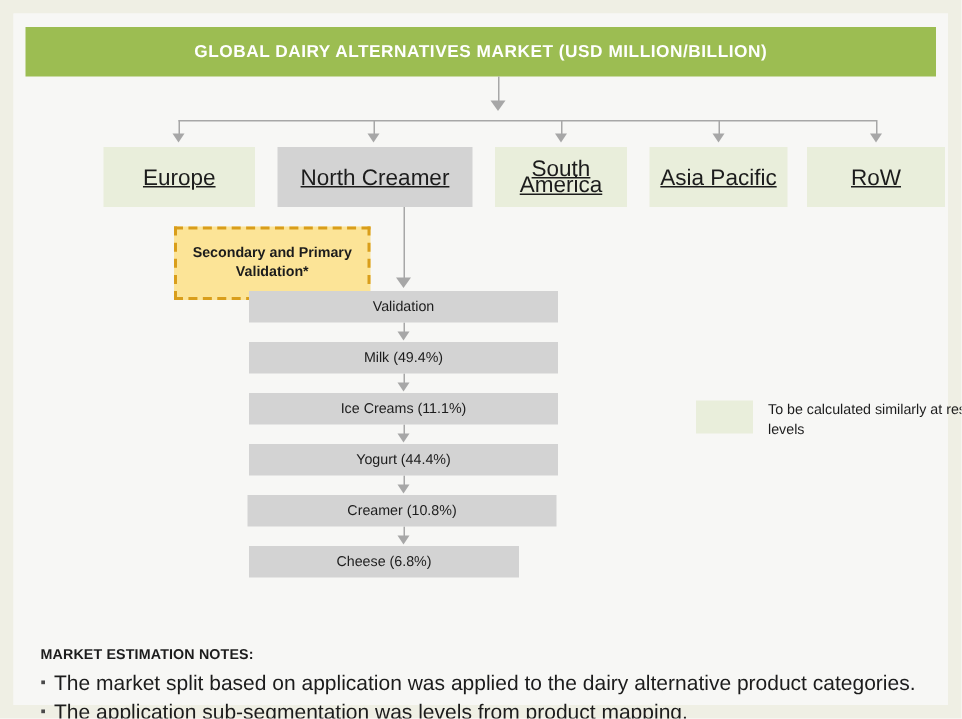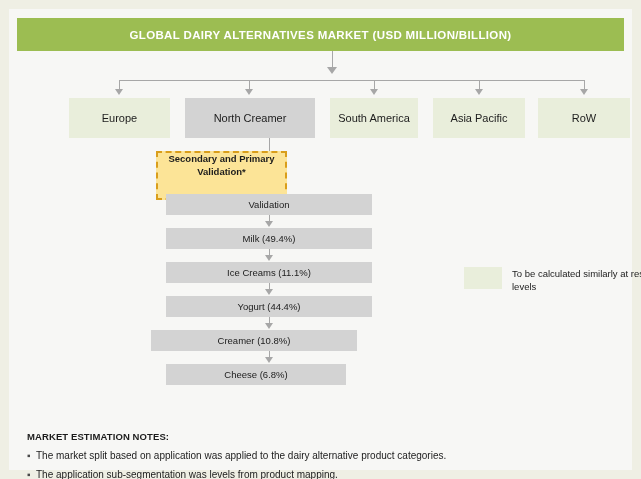--- a/index.html
+++ b/index.html
@@ -56,41 +56,41 @@
     border-top:6px solid #a7a7a7;
   }
 
   
   .region-box{
     position:absolute;
     box-sizing:border-box;
     background:#e9eedb;
     display:flex;align-items:center;justify-content:center;
     text-align:center;
-    font-size:11px;
+    font-size:15px;
     color:#1c1c1c;
     line-height:11px;
     padding:0 3px;
+    text-decoration:underline;
   }
   .region-box.highlight{ background:#d3d3d3; }
 
   
   .validation-box{
     position:absolute;
     box-sizing:border-box;
     background:#fce497;
     border:2px dashed #d99e1b;
-    display:flex;justify-content:center;
+    display:flex;align-items:center;justify-content:center;
     text-align:center;
     font-size:9.5px;
     font-weight:bold;
     color:#1c1c1c;
     line-height:12.5px;
     z-index:2;
-    margin-left:40px;
   }
 
   
   .chain-bar{
     position:absolute;
     box-sizing:border-box;
     background:#d3d3d3;
     display:flex;align-items:center;justify-content:center;
     font-size:9.5px;
     color:#1c1c1c;
@@ -129,21 +129,21 @@
     margin-bottom:6px;
   }
   .note-bullet{
     width:9px;
     flex:0 0 9px;
     color:#4a4a4a;
     font-size:10px;
     line-height:13px;
   }
   .note-text{
-    font-size:10px;
+    font-size:14px;
     color:#1c1c1c;
     line-height:13px;
   }
 </style>
 </head>
 <body>
 
 <div id="frame">
   <div id="canvas">
 
@@ -215,21 +215,21 @@
     </div>
     <div class="vline" style="left:260px;top:274px;height:10px;"></div>
     <div class="arrowhead small" style="left:256px;top:280px;"></div>
 
     <div class="chain-bar" style="left:157px;top:287px;width:206px;height:21px;">
       <span>Yogurt (44.4%)</span>
     </div>
     <div class="vline" style="left:260px;top:308px;height:10px;"></div>
     <div class="arrowhead small" style="left:256px;top:314px;"></div>
 
-    <div class="chain-bar" style="left:142px;top:321px;width:206px;height:21px;">
+    <div class="chain-bar" style="left:156px;top:321px;width:206px;height:21px;">
       <span>Creamer (10.8%)</span>
     </div>
     <div class="vline" style="left:260px;top:342px;height:10px;"></div>
     <div class="arrowhead small" style="left:256px;top:348px;"></div>
 
     <div class="chain-bar" style="left:157px;top:355px;width:180px;height:21px;">
       <span>Cheese (6.8%)</span>
     </div>
 
     <div class="legend-swatch" style="left:455px;top:258px;width:38px;height:22px;"></div>

